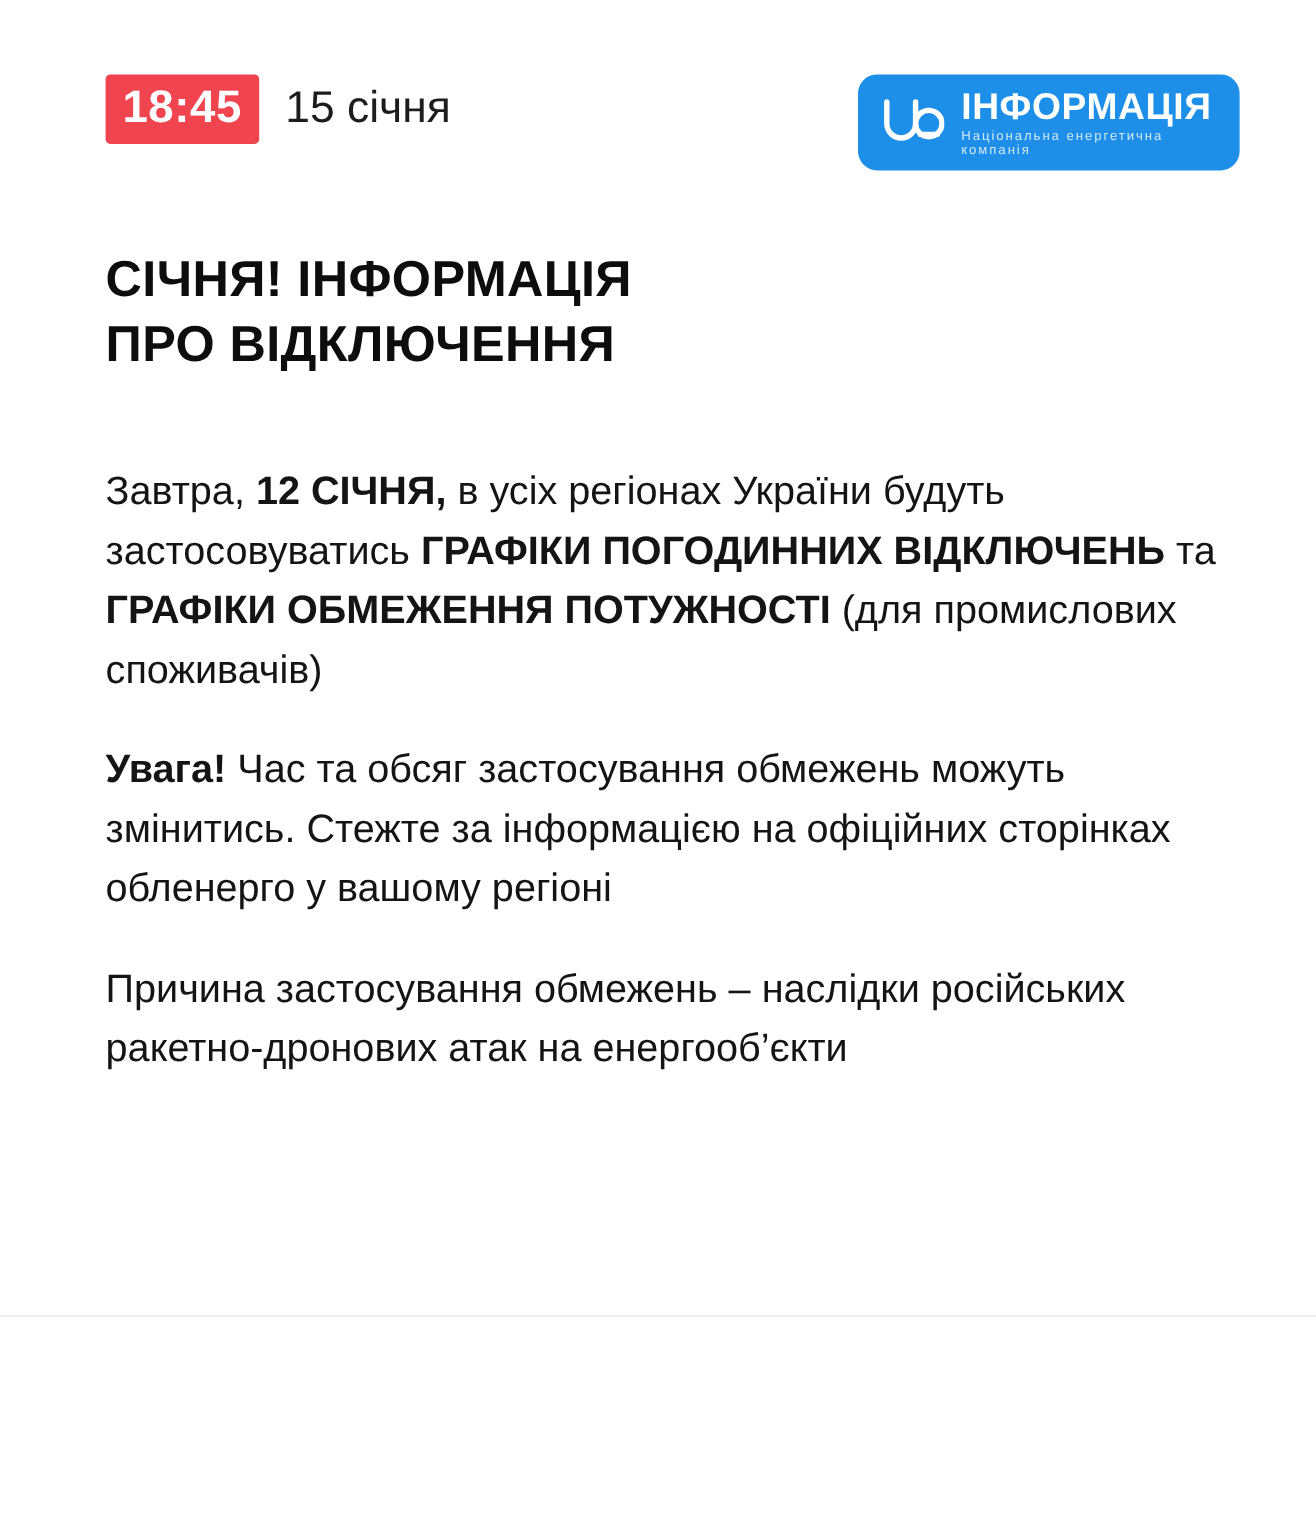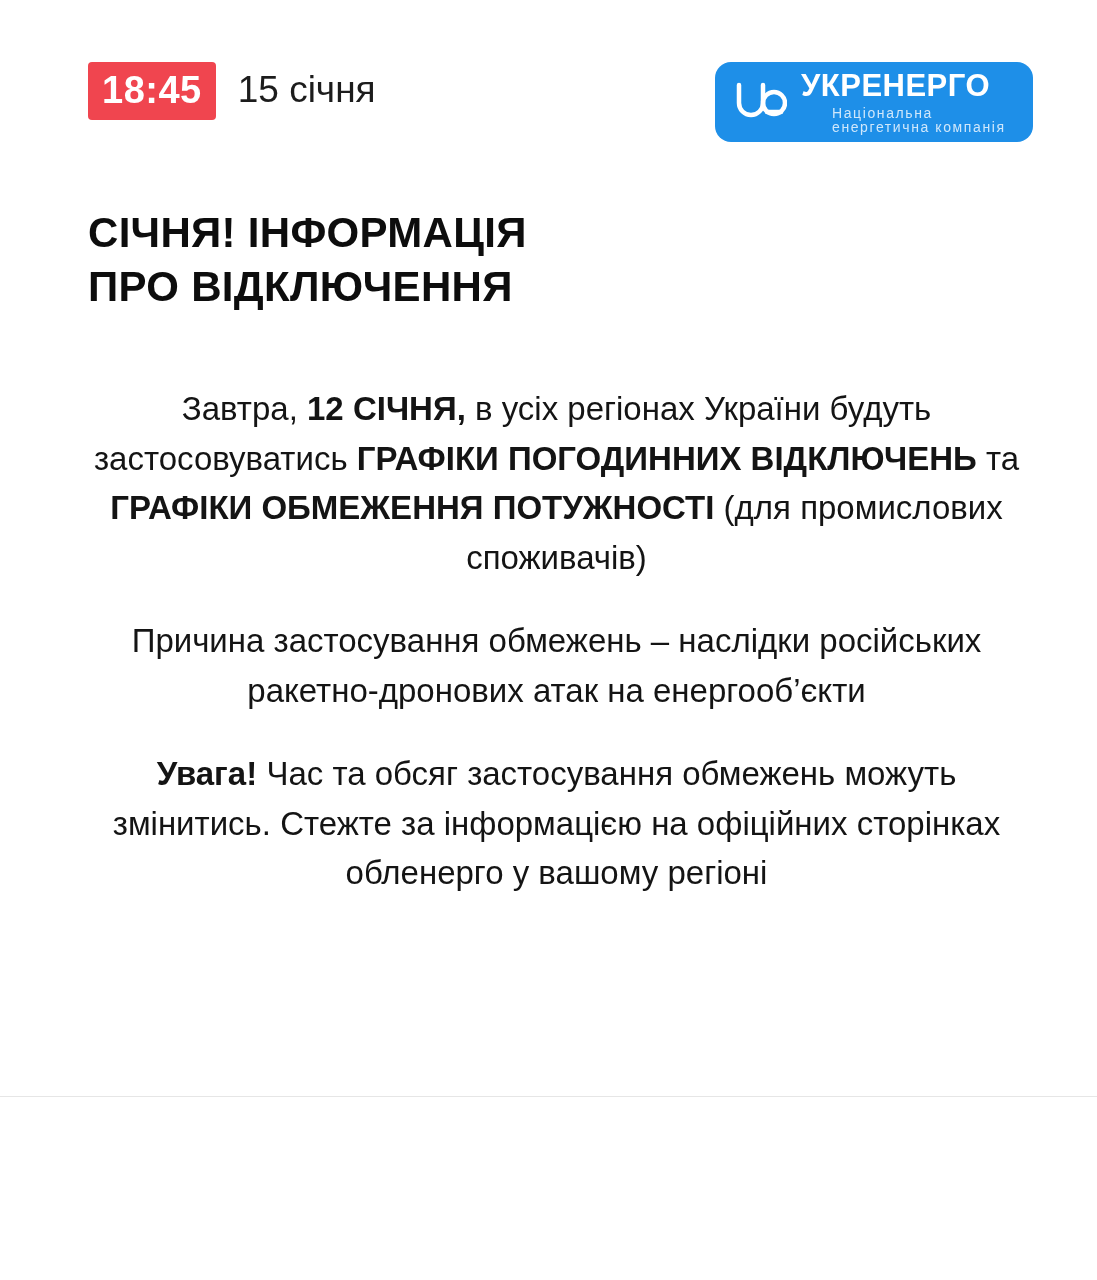--- a/index.html
+++ b/index.html
@@ -80,25 +80,24 @@
   }
   .logo-name {
     color: #ffffff;
     font-weight: bold;
     font-size: 31px;
     line-height: 1;
     letter-spacing: 0.5px;
   }
   .logo-sub {
     color: #cfe7fb;
-    font-size: 14px;
+    font-size: 11px;
     line-height: 1;
     margin-top: 5px;
     letter-spacing: 1.6px;
-    margin-left: 31px;
   }
 
   
   .title {
     position: absolute;
     top: 206px;
     left: 88px;
     right: 80px;
     font-weight: bold;
     font-size: 42px;
@@ -110,21 +109,20 @@
 
   
   .body-text {
     position: absolute;
     top: 384px;
     left: 88px;
     right: 72px;
     font-size: 33px;
     line-height: 1.5;
     color: #141414;
-    text-align: center;
   }
   .para {
     margin: 0 0 34px 0;
   }
   .para:last-child {
     margin-bottom: 0;
   }
   .b {
     font-weight: bold;
   }
@@ -165,42 +163,42 @@
 
     <div class="logo">
       <span class="logo-mark">
         <svg viewBox="0 0 56 46" width="56" height="46" aria-hidden="true">
           <path d="M8 6 V24 a12 12 0 0 0 24 0 V6" fill="none" stroke="#ffffff" stroke-width="4.5" stroke-linecap="round"></path>
           <path d="M32 24 a11 11 0 1 1 11 11 a11 11 0 0 1 -11 -11 Z" fill="none" stroke="#ffffff" stroke-width="4.5"></path>
           <path d="M36 33 h14" fill="none" stroke="#ffffff" stroke-width="4.5" stroke-linecap="round"></path>
         </svg>
       </span>
       <span class="logo-text">
-        <span class="logo-name">УКРЕНЕРГО</span>
+        <span class="logo-name">ІНФОРМАЦІЯ</span>
         <span class="logo-sub">Національна енергетична компанія</span>
       </span>
     </div>
 
   </div>
 
   <div class="title">СІЧНЯ! ІНФОРМАЦІЯ
 ПРО ВІДКЛЮЧЕННЯ</div>
 
   <div class="body-text">
 
     <p class="para">
       <span>Завтра, </span><span class="b">12 СІЧНЯ,</span><span> в усіх регіонах України будуть застосовуватись </span><span class="b">ГРАФІКИ ПОГОДИННИХ ВІДКЛЮЧЕНЬ</span><span> та </span><span class="b">ГРАФІКИ ОБМЕЖЕННЯ ПОТУЖНОСТІ</span><span> (для промислових споживачів)</span>
     </p>
 
     <p class="para">
+      <span class="b">Увага!</span><span> Час та обсяг застосування обмежень можуть змінитись. Стежте за інформацією на офіційних сторінках обленерго у вашому регіоні</span>
+    </p>
+
+    <p class="para">
       <span>Причина застосування обмежень – наслідки російських ракетно-дронових атак на енергооб’єкти</span>
     </p>
 
-    <p class="para">
-      <span class="b">Увага!</span><span> Час та обсяг застосування обмежень можуть змінитись. Стежте за інформацією на офіційних сторінках обленерго у вашому регіоні</span>
-    </p>
-
   </div>
 
   <div class="divider"></div>
 
 
 </div>
 
 </body></html>

